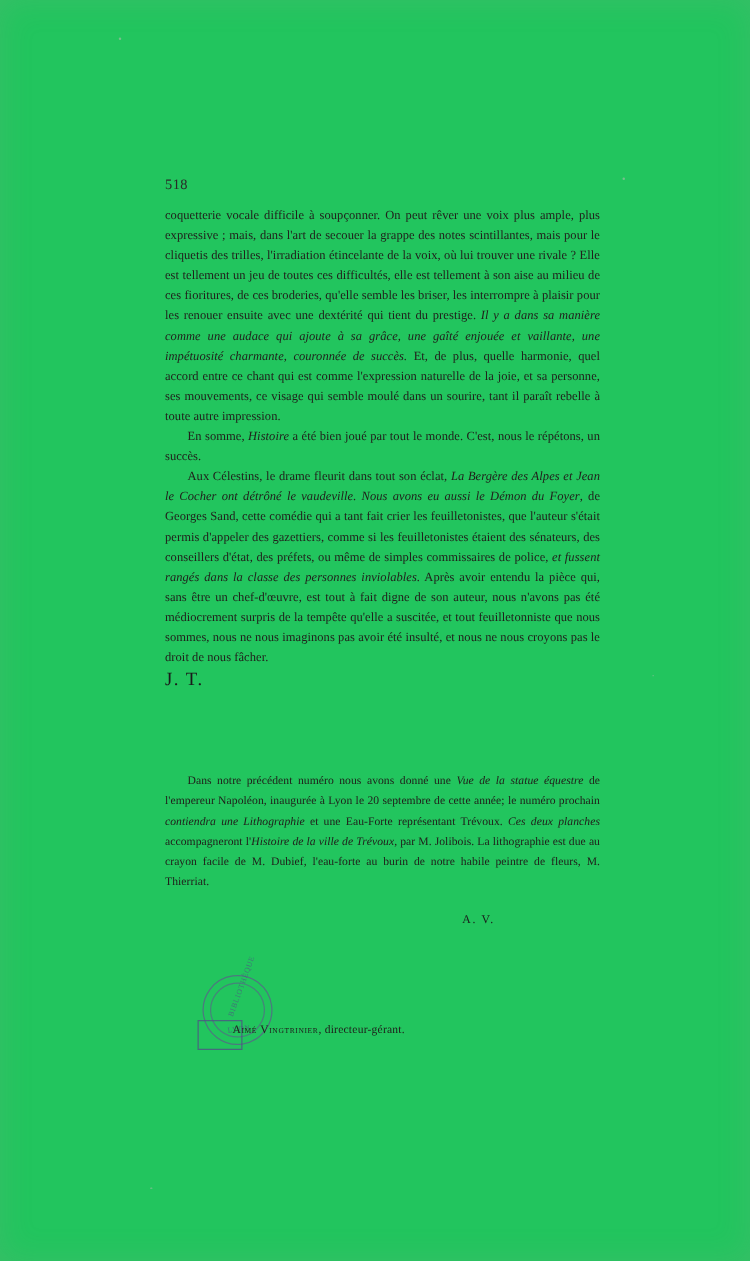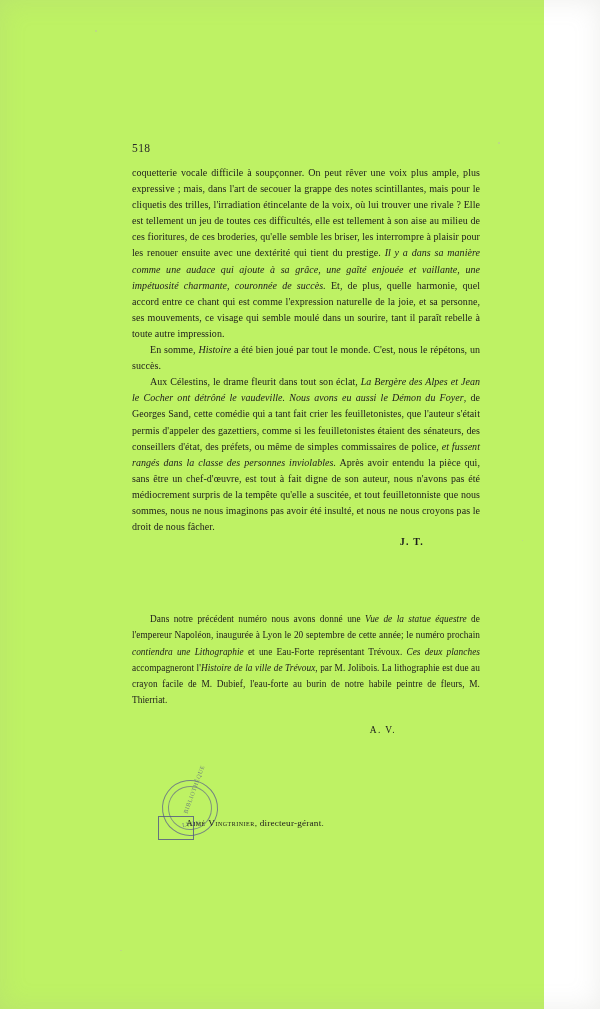--- a/index.html
+++ b/index.html
@@ -9,23 +9,23 @@
   }
   body {
     width: 600px;
     height: 1009px;
     overflow: hidden;
     font-family: "Liberation Serif", serif;
     color: #1a1a1a;
   }
   .page {
     position: relative;
-    width: 544px;
+    width: 600px;
     height: 1009px;
-    background: #bef264;
+    background: #22c55e;
   }
   
   .page::before {
     content: "";
     position: absolute;
     left: 0; top: 0;
     width: 600px; height: 1009px;
     box-shadow: inset 0 0 26px rgba(160,160,150,0.18);
     pointer-events: none;
   }
@@ -70,26 +70,25 @@
     color: #21211c;
     letter-spacing: 0.05px;
   }
   p.indent {
     text-indent: 18px;
   }
   .ital {
     font-style: italic;
   }
   .sig-right {
-    text-align: right;
-    font-size: 10px;
+    text-align: left;
+    font-size: 15px;
     letter-spacing: 1.2px;
     margin-top: 1px;
     padding-right: 56px;
-    font-weight: bold;
   }
   .note {
     margin-top: 64px;
     font-size: 9.3px;
     line-height: 16.2px;
     text-align: justify;
   }
   .note p { font-size: 9.3px; line-height: 16.2px; }
   .sig-note {
     text-align: right;

